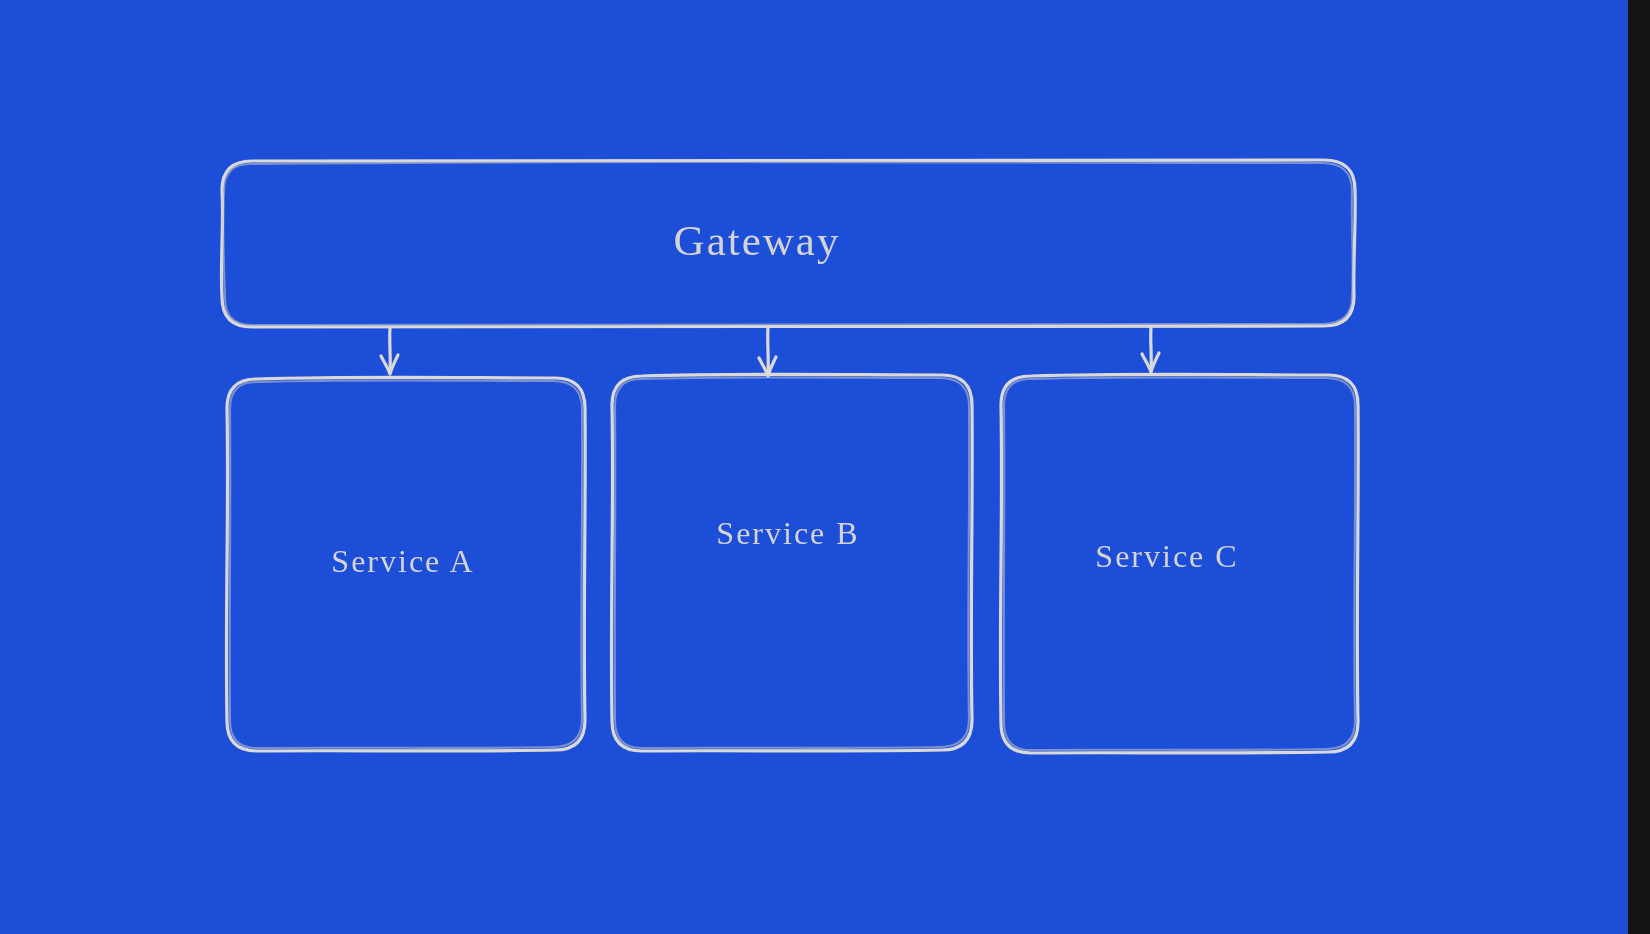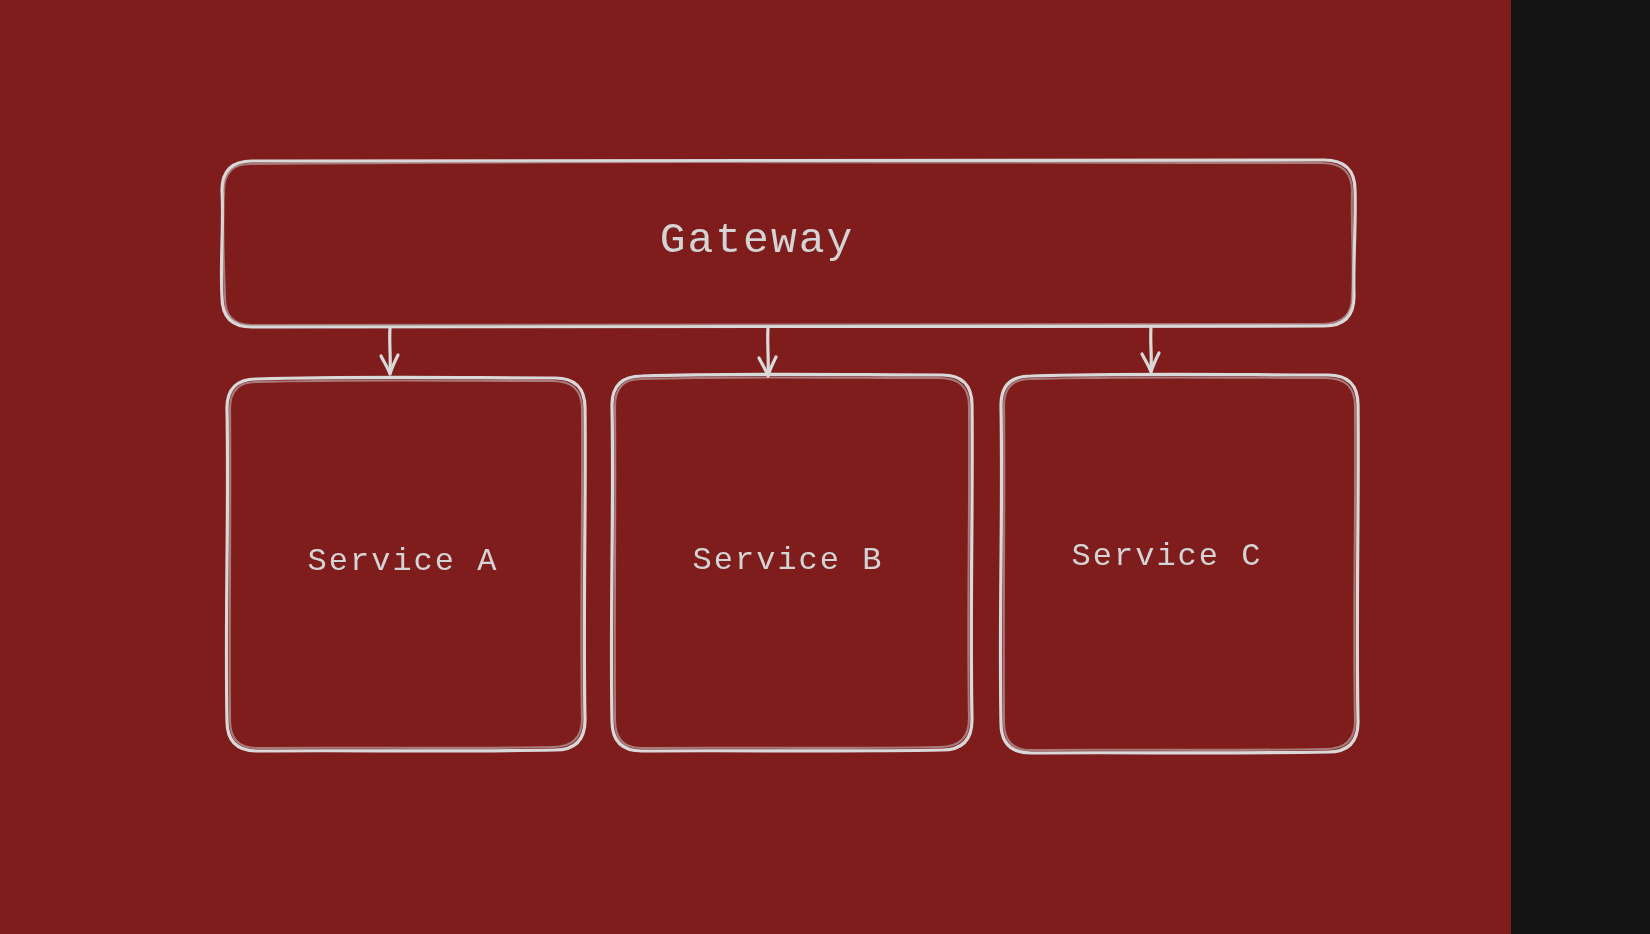--- a/index.html
+++ b/index.html
@@ -2,25 +2,25 @@
 <html><head>
 <meta charset="utf-8">
 <style>
   html, body {
     margin: 0;
     padding: 0;
     background: #141414;
   }
   .canvas {
     position: relative;
-    width: 1511px;
+    width: 1628px;
     height: 934px;
-    background: #7f1d1d;
+    background: #1d4ed8;
     overflow: hidden;
-    font-family: Liberation Mono, monospace;
+    font-family: Liberation Serif, serif;
   }
   .canvas svg {
     position: absolute;
     inset: 0;
     display: block;
   }
   .node-label {
     position: absolute;
     transform: translate(-50%, -50%);
     color: #d4d4d4;
@@ -30,21 +30,21 @@
   }
   .label-gateway {
     left: 757px;
     top: 240px;
     font-size: 43px;
   }
   .label-service {
     font-size: 32px;
   }
   .label-service-a { left: 403px;  top: 561px; }
-  .label-service-b { left: 788px;  top: 560px; }
+  .label-service-b { left: 788px;  top: 533px; }
   .label-service-c { left: 1167px; top: 556px; }
 
   .sketch-main {
     fill: none;
     stroke: #d9d9d9;
     stroke-width: 3.2;
     stroke-linecap: round;
     stroke-linejoin: round;
   }
   .sketch-second {

